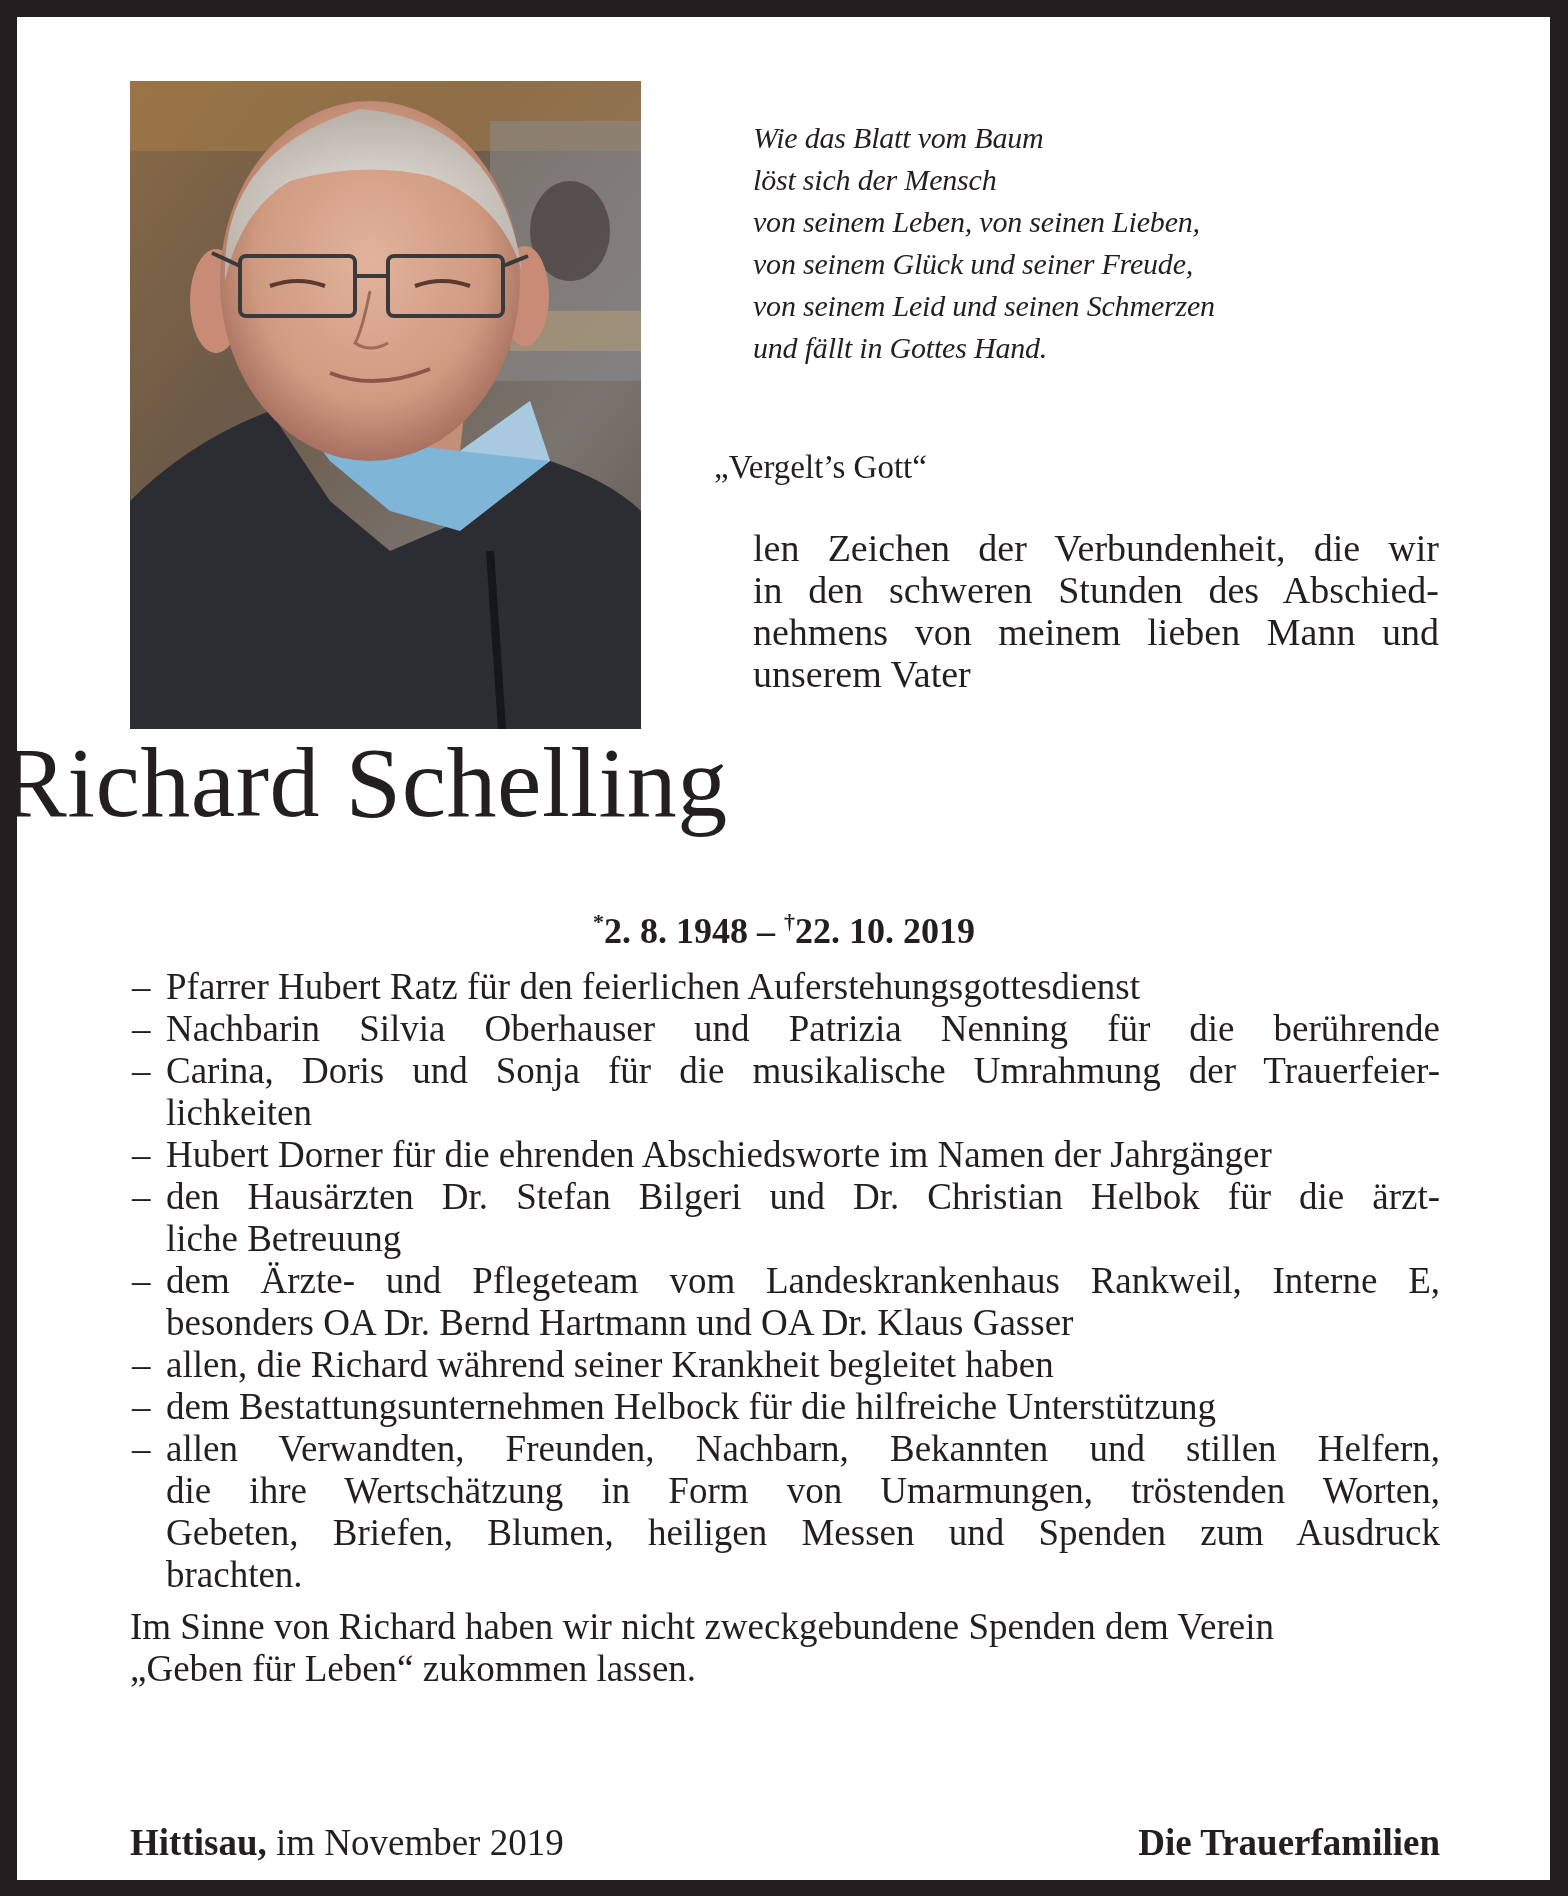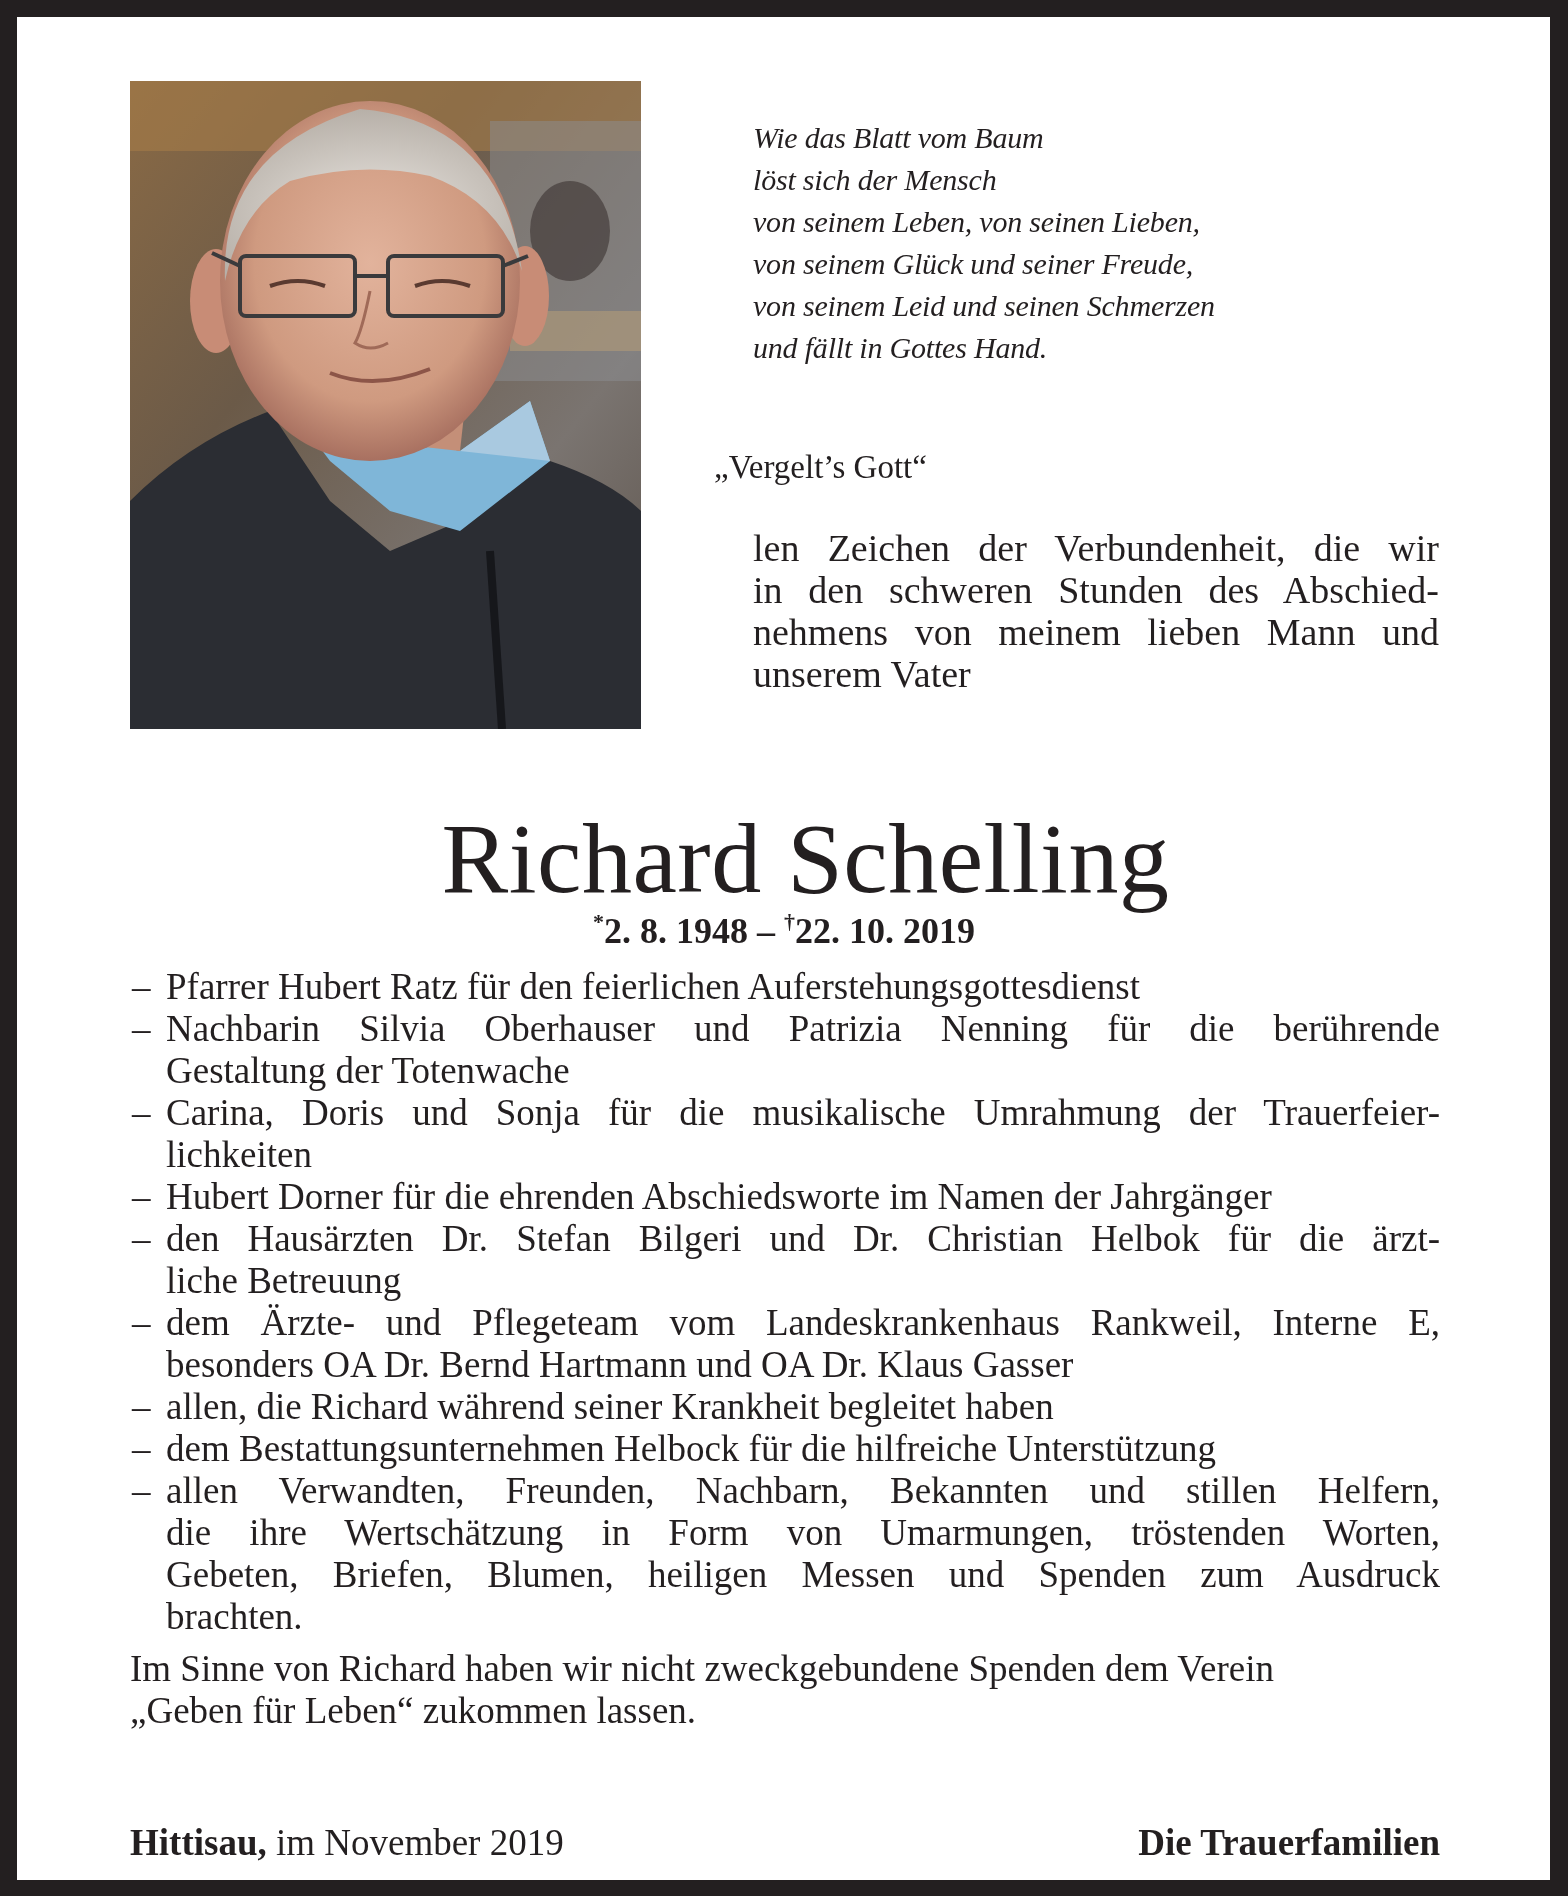--- a/index.html
+++ b/index.html
@@ -22,22 +22,22 @@
     .vergelt {
       position: absolute; left: 714px; top: 443px; font-size: 33px; line-height: 48px; white-space: nowrap;
     }
     .thanks {
       position: absolute; left: 753px; top: 527px; width: 686px;
       font-size: 38px; line-height: 42px;
     }
     .thanks div { white-space: nowrap; text-align: justify; text-align-last: justify; }
     .thanks div.last { text-align-last: left; }
     .name {
-      position: absolute; left: 0; right: 0; top: 804px; text-align: center;
-      font-size: 100px; line-height: 110px; letter-spacing: 0.5px; margin-left: 43px;
+      position: absolute; left: 0; right: 0; top: 728px; 
+      font-size: 100px; line-height: 110px; letter-spacing: 0.5px;
     }
     .dates {
       position: absolute; left: 0; right: 0; top: 900px; text-align: center;
       font-size: 36px; line-height: 44px; font-weight: bold;
     }
     .dates sup { font-size: 22px; vertical-align: 14px; }
     .body {
       position: absolute; left: 130px; top: 966px; width: 1310px;
       font-size: 37px; line-height: 42px;
     }
@@ -142,21 +142,20 @@
 
 <div class="body serif">
   <div id="items">
       <div class="item">
         <span class="dash">–</span>
         <div class="line last">Pfarrer Hubert Ratz für den feierlichen Auferstehungsgottesdienst</div>
       </div>
       <div class="item">
         <span class="dash">–</span>
         <div class="line">Nachbarin Silvia Oberhauser und Patrizia Nenning für die berührende</div>
-        <div class="line last">Gestaltung der Totenwache</div>
       </div>
       <div class="item">
         <span class="dash">–</span>
         <div class="line">Carina, Doris und Sonja für die musikalische Umrahmung der Trauerfeier-</div>
         <div class="line last">lichkeiten</div>
       </div>
       <div class="item">
         <span class="dash">–</span>
         <div class="line last">Hubert Dorner für die ehrenden Abschiedsworte im Namen der Jahrgänger</div>
       </div>

